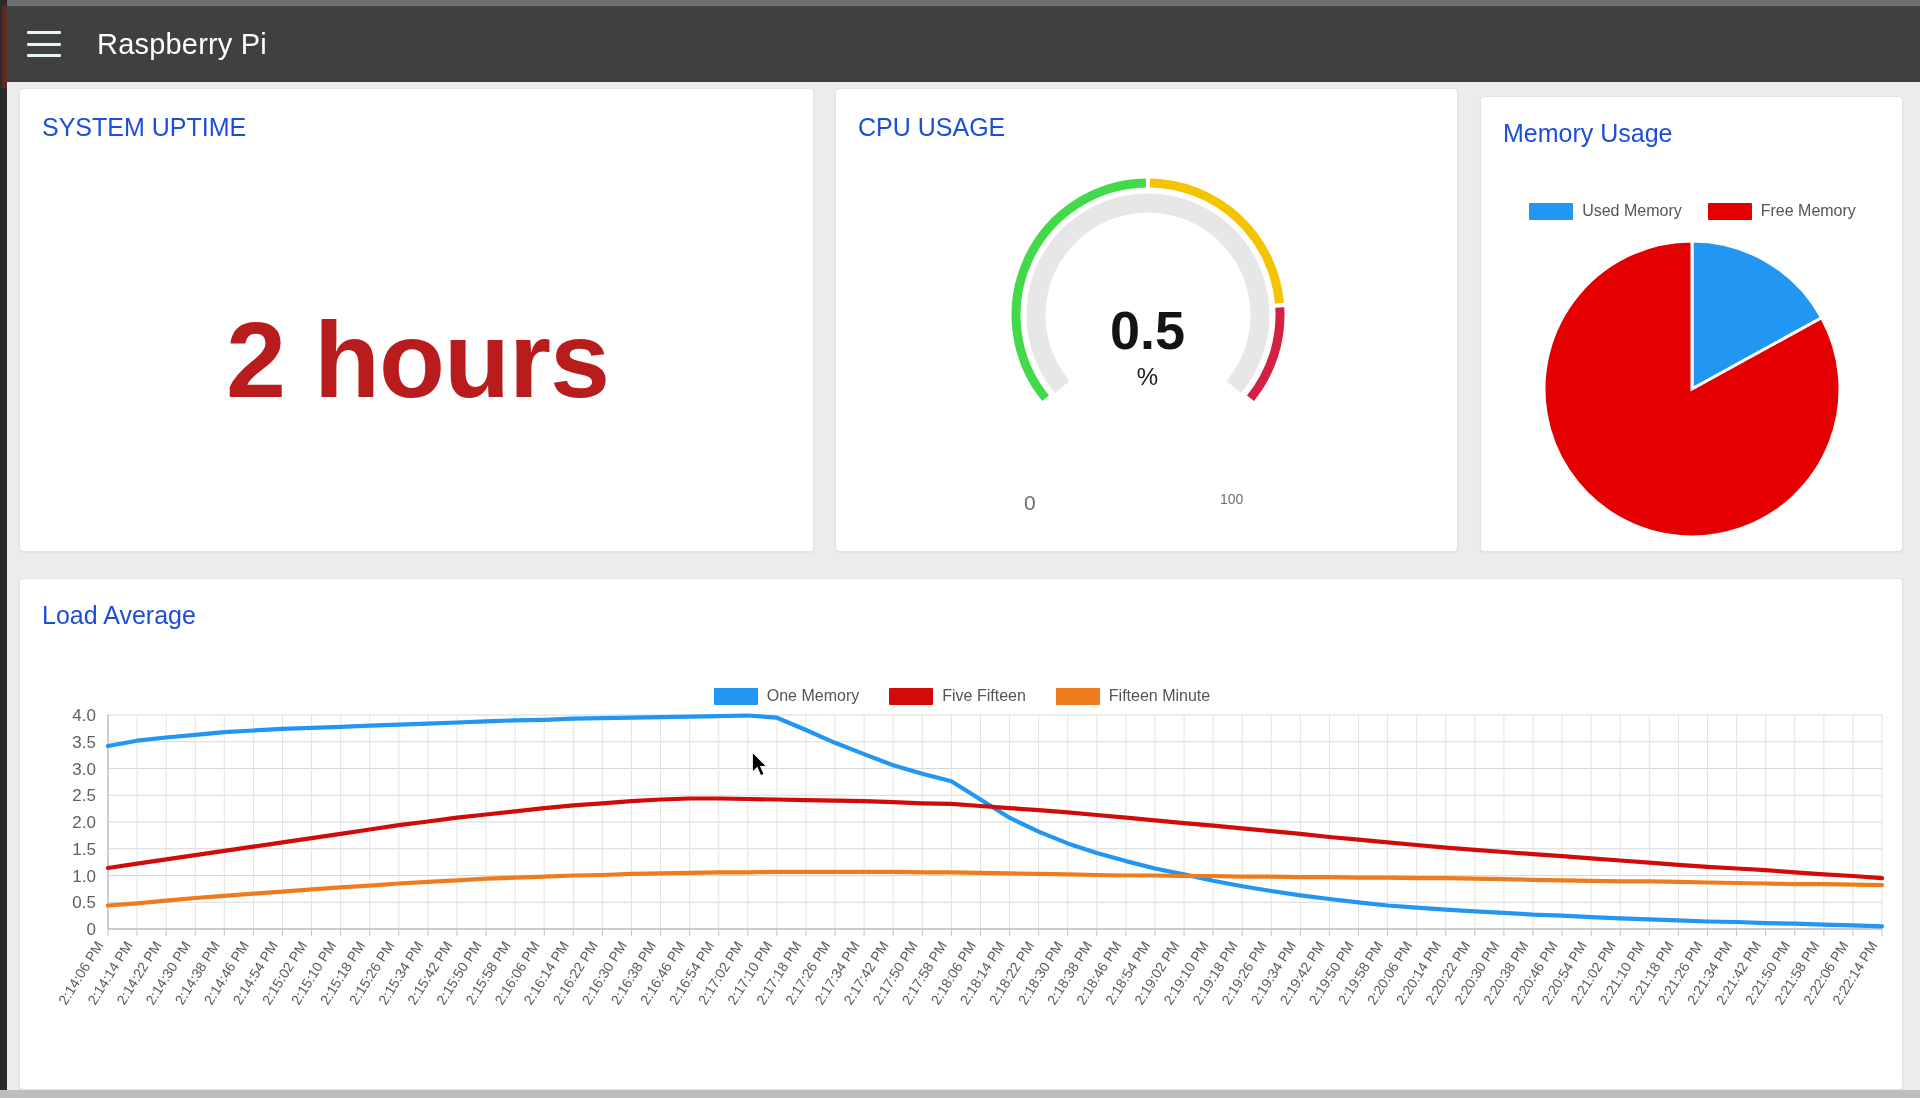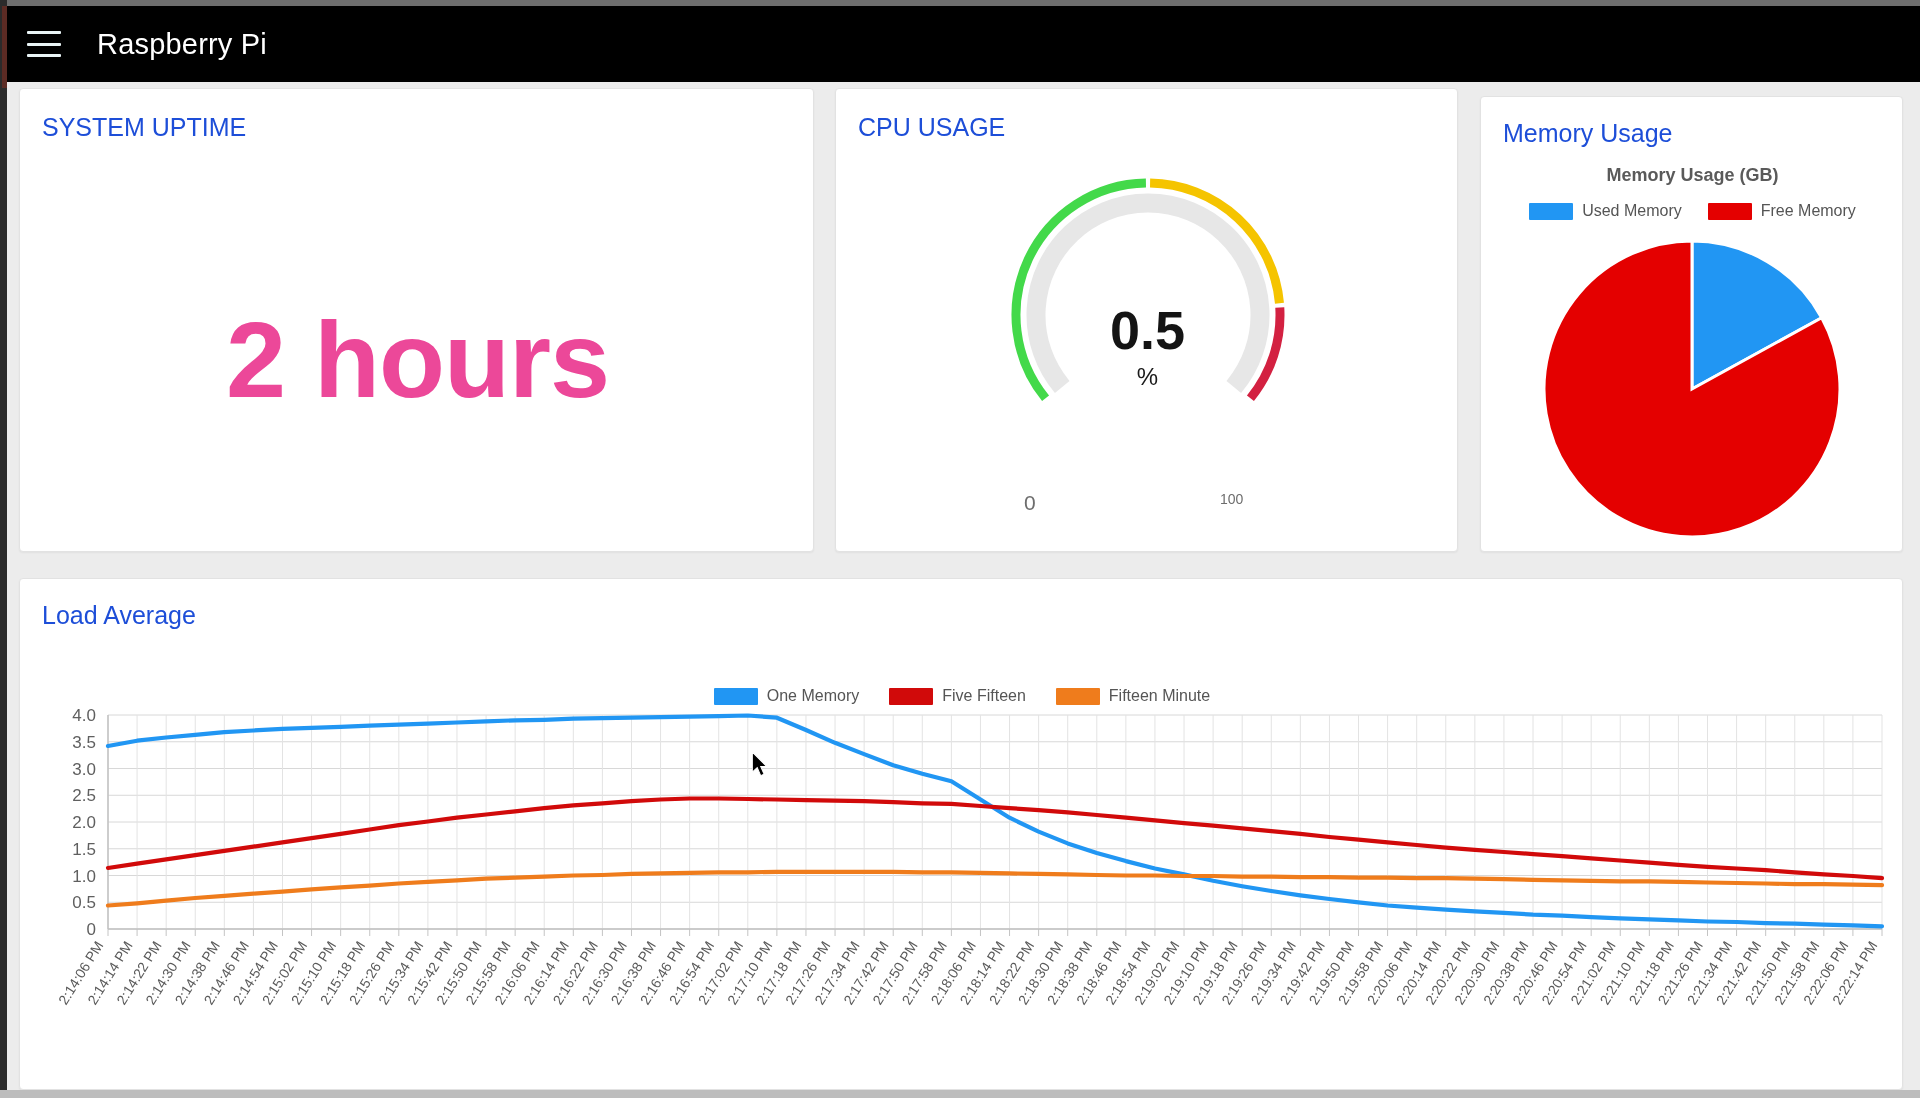--- a/index.html
+++ b/index.html
@@ -13,21 +13,21 @@
 
   
   .top-strip { position: absolute; top: 0; left: 0; width: 1920px; height: 6px; background: #6e6e6e; }
   .left-strip { position: absolute; top: 0; left: 0; width: 7px; height: 1098px; background: #2b2b2b; }
   .left-strip-b { position: absolute; top: 6px; left: 2px; width: 5px; height: 82px; background: #5c2b24; }
   .bottom-strip { position: absolute; left: 0; bottom: 0; width: 1920px; height: 8px; background: #bdbdbd; }
 
   
   .header {
     position: absolute; top: 6px; left: 7px; width: 1913px; height: 76px;
-    background: #000000; display: flex; align-items: center; padding-left: 20px;
+    background: #404040; display: flex; align-items: center; padding-left: 20px;
   }
   .hamburger { width: 34px; height: 26px; display: flex; flex-direction: column;
     justify-content: space-between; cursor: pointer; }
   .hamburger span { display: block; height: 3px; width: 100%; background: #e9f4f6; border-radius: 1px; }
   .header-title { margin-left: 36px; color: #ffffff; font-size: 29px; font-weight: 400; letter-spacing: .2px; }
 
   
   .row-top { position: absolute; top: 88px; left: 19px; width: 1884px; height: 477px; }
   .card { position: absolute; background: #ffffff; border: 1px solid #e2e2e2; border-radius: 4px;
           box-shadow: 0 1px 2px rgba(0,0,0,.05); }
@@ -36,21 +36,21 @@
   #card-uptime { left: 0; top: 0; width: 795px; height: 464px; }
   #card-cpu    { left: 816px; top: 0; width: 623px; height: 464px; }
   #card-mem    { left: 1461px; top: 8px; width: 423px; height: 456px; }
 
   #card-uptime .card-title { position: absolute; left: 22px; top: 24px; }
   #card-cpu .card-title    { position: absolute; left: 22px; top: 24px; }
   #card-mem .card-title    { position: absolute; left: 22px; top: 22px; }
 
   .uptime-value {
     position: absolute; left: 0; top: 208px; width: 795px; text-align: center;
-    font-size: 108px; font-weight: bold; color: #ec4899; letter-spacing: -1px;
+    font-size: 108px; font-weight: bold; color: #b91c1c; letter-spacing: -1px;
   }
 
   
   .gauge-wrap { position: absolute; left: 0; top: 52px; width: 623px; height: 400px; }
   .gauge-label { width: 100%; text-align: center; font-size: 21px; font-weight: bold; color: #2b2b2b; }
   .gauge-svg { display: block; margin: 4px auto 0; }
   .gauge-value { position: absolute; left: 0; top: 158px; width: 623px; text-align: center;
                  font-size: 54px; font-weight: bold; color: #141414; }
   .gauge-unit  { position: absolute; left: 0; top: 222px; width: 623px; text-align: center;
                  font-size: 24px; color: #1a1a1a; }
@@ -114,21 +114,20 @@
           </svg>
         <div class="gauge-value">0.5</div>
         <div class="gauge-unit">%</div>
         <div class="gauge-min">0</div>
         <div class="gauge-max">100</div>
       </div>
     </div>
 
     <div class="card" id="card-mem">
       <div class="card-title">Memory Usage</div>
-      <div class="pie-sub">Memory Usage (GB)</div>
       <div class="pie-legend" id="pie-legend">
           <div class="lg-item">
             <span class="lg-swatch" style="background: rgb(33, 150, 243);"></span>
             <span class="lg-text">Used Memory</span>
           </div>
           <div class="lg-item">
             <span class="lg-swatch" style="background: rgb(228, 0, 0);"></span>
             <span class="lg-text">Free Memory</span>
           </div>
         </div>

